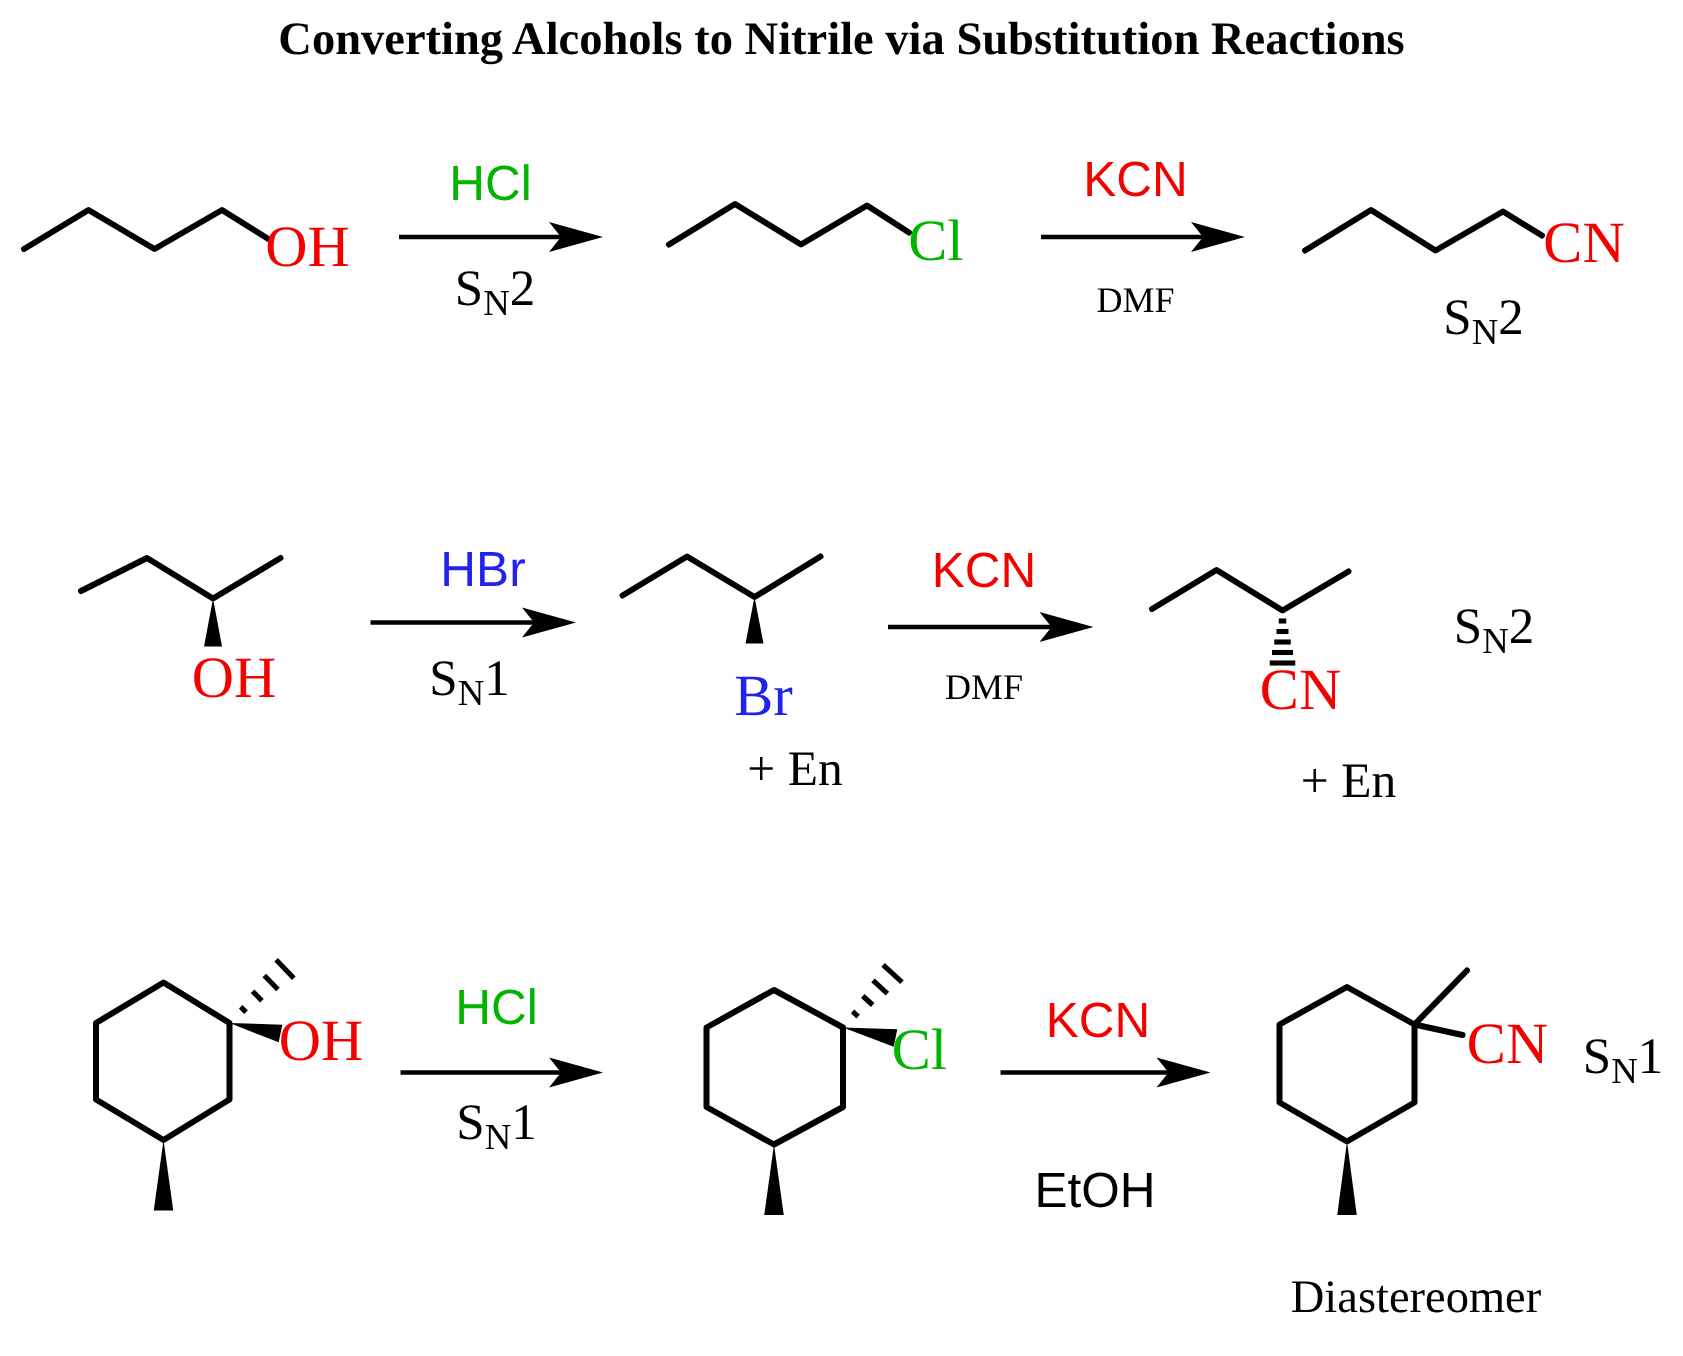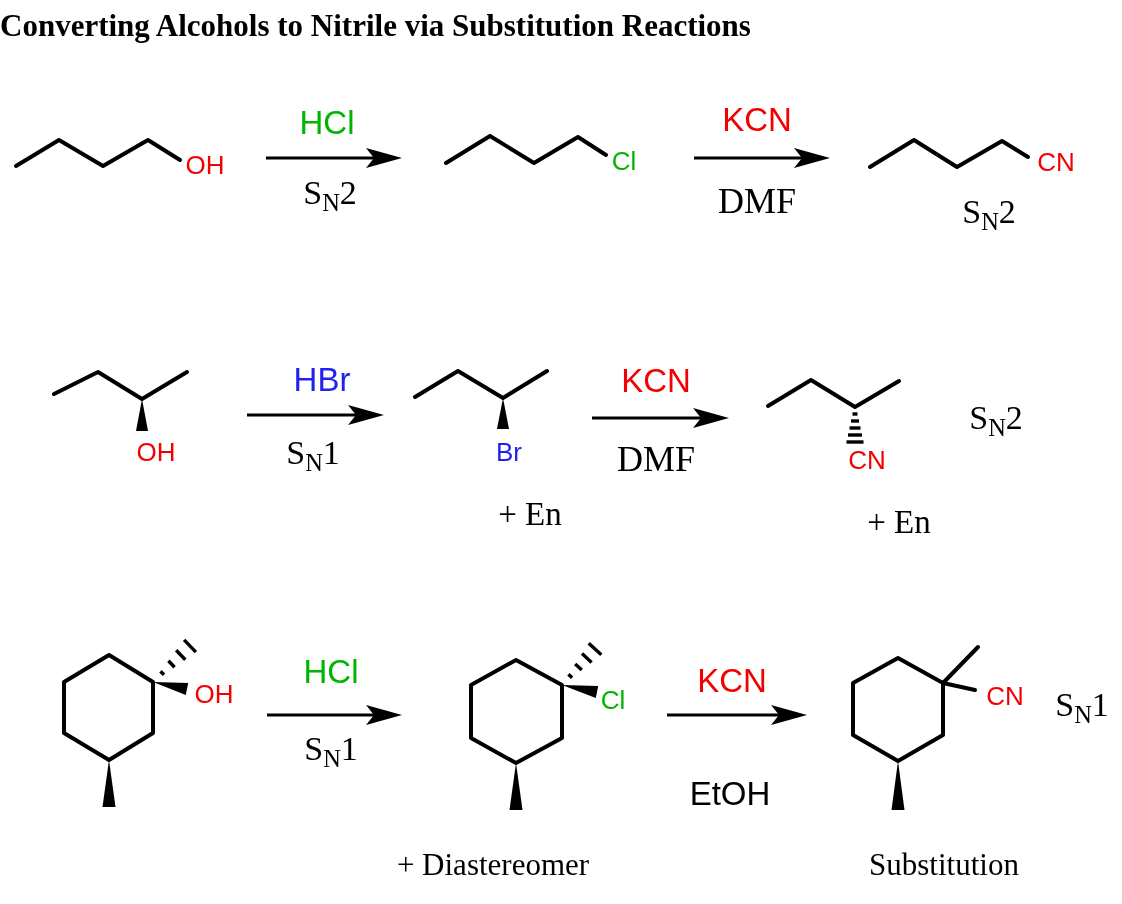--- a/index.html
+++ b/index.html
@@ -1,30 +1,30 @@
 <!DOCTYPE html>
 <html style="--c-red: #f30000; --c-green: #00b400; --c-blue: #2222ee;"><head>
 <meta charset="utf-8">
 <style>
   html,body{margin:0;padding:0;background:#ffffff;}
   .canvas{position:relative;width:1122px;height:904px;background:#fff;overflow:hidden;
           font-family:"Liberation Serif", serif;color:#000;}
-  .title{position:absolute;left:0;top:8px;width:100%;text-align:left;
+  .title{position:absolute;left:0;top:8px;width:100%;text-align:center;
          font-family:"Liberation Serif", serif;font-weight:bold;font-size:31px;color:#000;}
   svg{position:absolute;left:0;top:0;}
   .bond{stroke:#000;stroke-width:4;fill:none;stroke-linecap:round;stroke-linejoin:round;}
   .ring{stroke:#000;stroke-width:4;fill:none;stroke-linejoin:round;}
   .hash{stroke:#000;stroke-width:3.4;stroke-linecap:butt;}
   .wedge{fill:#000;stroke:none;}
   .aline{stroke:#000;stroke-width:3;}
   .ahead{fill:#000;stroke:none;}
   .lbl{position:absolute;transform:translate(-50%,-50%);white-space:nowrap;line-height:1;text-align:center;}
-  .sans{font-family:Liberation Sans, sans-serif;font-size:26px;}
+  .sans{font-family:Liberation Serif, serif;font-size:39px;}
   .reagent{font-family:"Liberation Sans", sans-serif;font-size:33px;}
-  .serif{font-family:"Liberation Serif", serif;font-size:36px;}
+  .serif{font-family:"Liberation Serif", serif;font-size:24px;}
   .note{font-family:"Liberation Serif", serif;font-size:33px;margin-left:33px;}
   .dia{font-family:"Liberation Serif", serif;font-size:31px;}
   .mech{font-family:"Liberation Serif", serif;font-size:34px;}
   .mech .sub{font-size:0.72em;vertical-align:-0.28em;}
   .red{color:var(--c-red);}
   .green{color:var(--c-green);}
   .blue{color:var(--c-blue);}
 </style>
 </head>
 <body>
@@ -117,32 +117,31 @@
   <span class="lbl mech" style="left:330px;top:196px"><span>S</span><span class="sub">N</span><span>2</span></span>
   <span class="lbl sans green" style="left:624px;top:161px">Cl</span>
   <span class="lbl reagent red" style="left:757px;top:119px">KCN</span>
   <span class="lbl serif" style="left:757px;top:201px">DMF</span>
   <span class="lbl sans red" style="left:1056px;top:162px">CN</span>
   <span class="lbl mech" style="left:989px;top:215px"><span>S</span><span class="sub">N</span><span>2</span></span>
 
   <span class="lbl sans red" style="left:156px;top:452px">OH</span>
   <span class="lbl reagent blue" style="left:322px;top:379px">HBr</span>
   <span class="lbl mech" style="left:313px;top:456px"><span>S</span><span class="sub">N</span><span>1</span></span>
-  <span class="lbl sans blue" style="left:509px;top:452px">Br</span>
+  <span class="lbl sans blue" style="left:509px;top:464px">Br</span>
   <span class="lbl note" style="left:497px;top:514px">+ En</span>
   <span class="lbl reagent red" style="left:656px;top:380px">KCN</span>
   <span class="lbl serif" style="left:656px;top:459px">DMF</span>
   <span class="lbl sans red" style="left:867px;top:460px">CN</span>
   <span class="lbl mech" style="left:996px;top:421px"><span>S</span><span class="sub">N</span><span>2</span></span>
   <span class="lbl note" style="left:866px;top:522px">+ En</span>
 
   <span class="lbl sans red" style="left:214px;top:694px">OH</span>
   <span class="lbl reagent green" style="left:331px;top:671px">HCl</span>
   <span class="lbl mech" style="left:331px;top:752px"><span>S</span><span class="sub">N</span><span>1</span></span>
   <span class="lbl sans green" style="left:613px;top:700px">Cl</span>
-  <span class="lbl dia" style="left:493px;top:864px">+ Diastereomer</span>
   <span class="lbl reagent red" style="left:732px;top:680px">KCN</span>
   <span class="lbl reagent" style="left:730px;top:793px">EtOH</span>
   <span class="lbl sans red" style="left:1005px;top:696px">CN</span>
   <span class="lbl mech" style="left:1082px;top:708px"><span>S</span><span class="sub">N</span><span>1</span></span>
-  <span class="lbl dia" style="left:944px;top:864px">Substitution</span>
+  <span class="lbl dia" style="left:944px;top:864px">Diastereomer</span>
 
 </div>
 
 </body></html>

